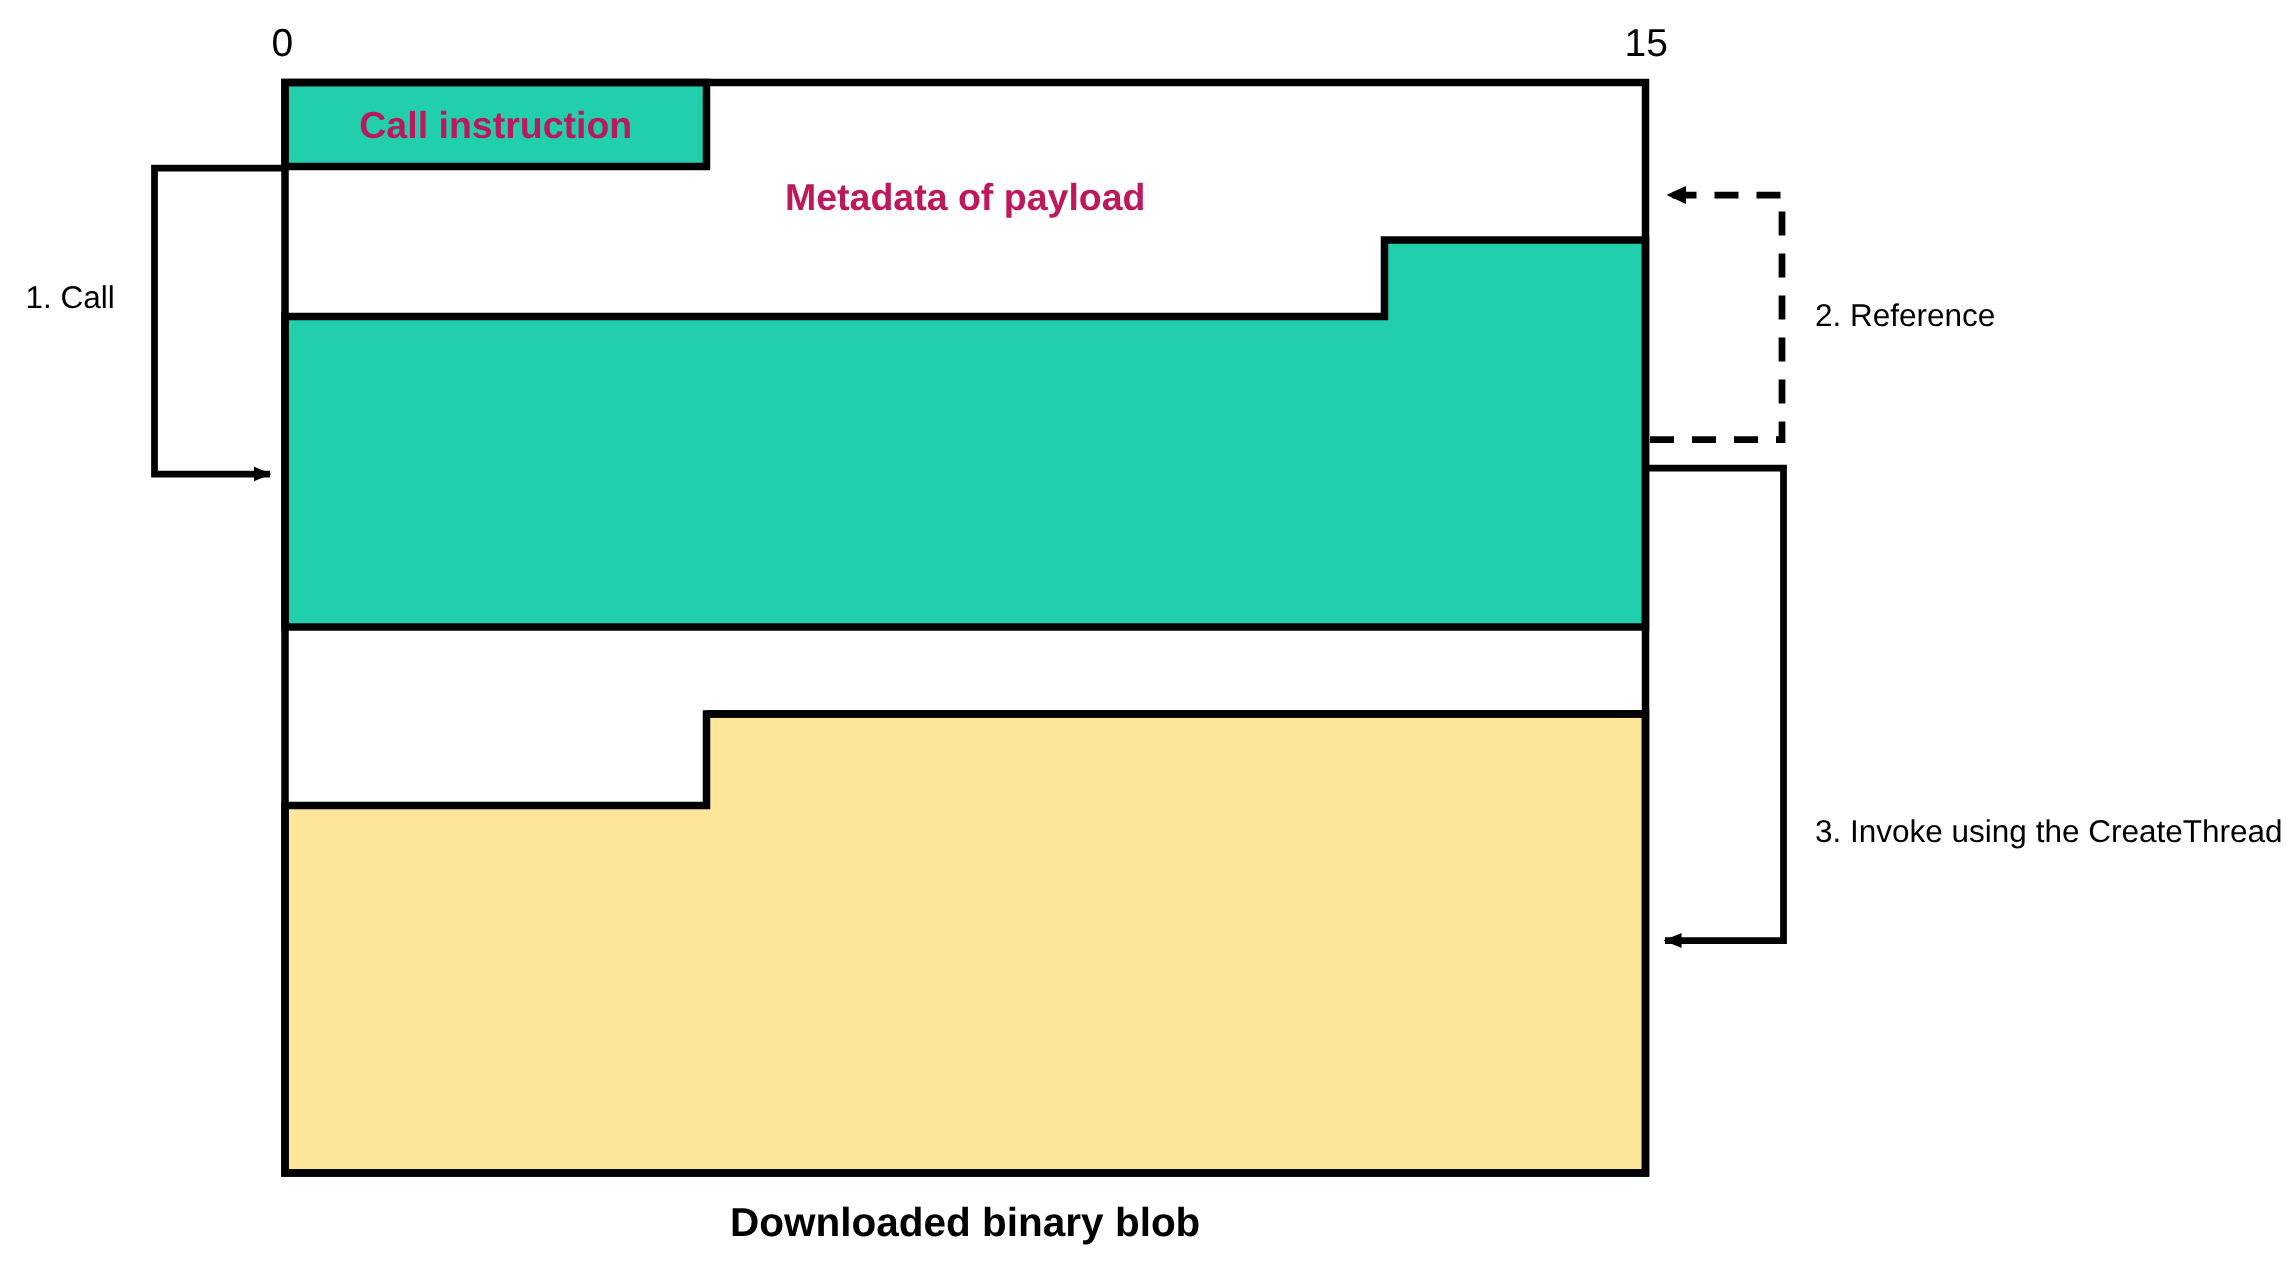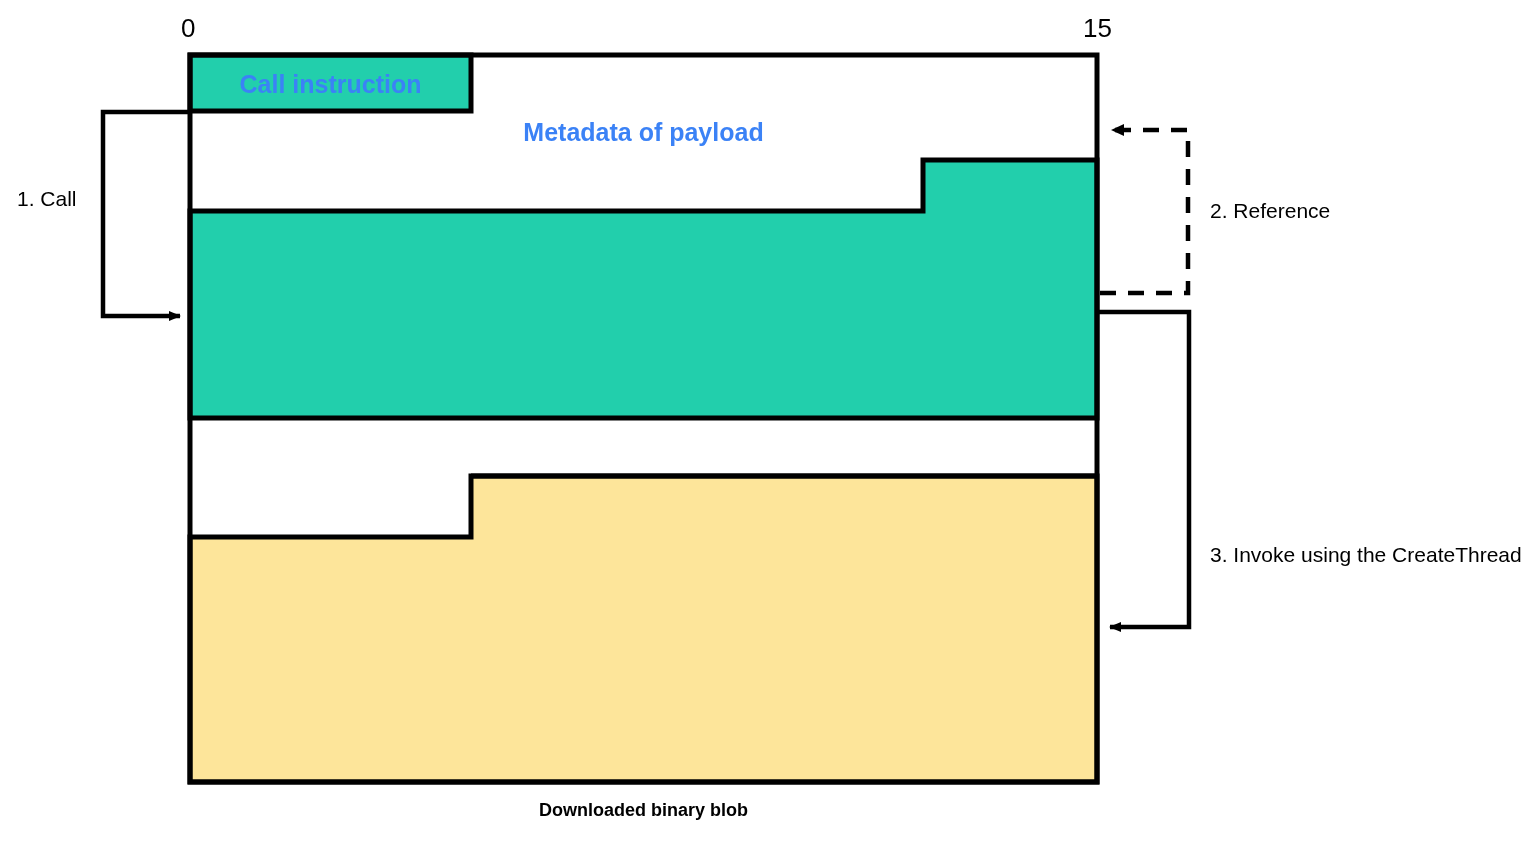--- a/index.html
+++ b/index.html
@@ -32,30 +32,30 @@
     line-height: 1;
   }
   .axis-tick {
     font-size: 26px;
     font-weight: normal;
     color: #000000;
   }
   .block-label {
     font-size: 25px;
     font-weight: bold;
-    color: #3b82f6;
+    color: #be185d;
     text-align: center;
   }
   .step-label {
     font-size: 21px;
     font-weight: normal;
     color: #000000;
   }
   .caption {
-    font-size: 18px;
+    font-size: 27px;
     font-weight: bold;
     color: #000000;
     text-align: center;
   }
   .centered-row {
     position: absolute;
     text-align: center;
   }
 </style>
 </head>

